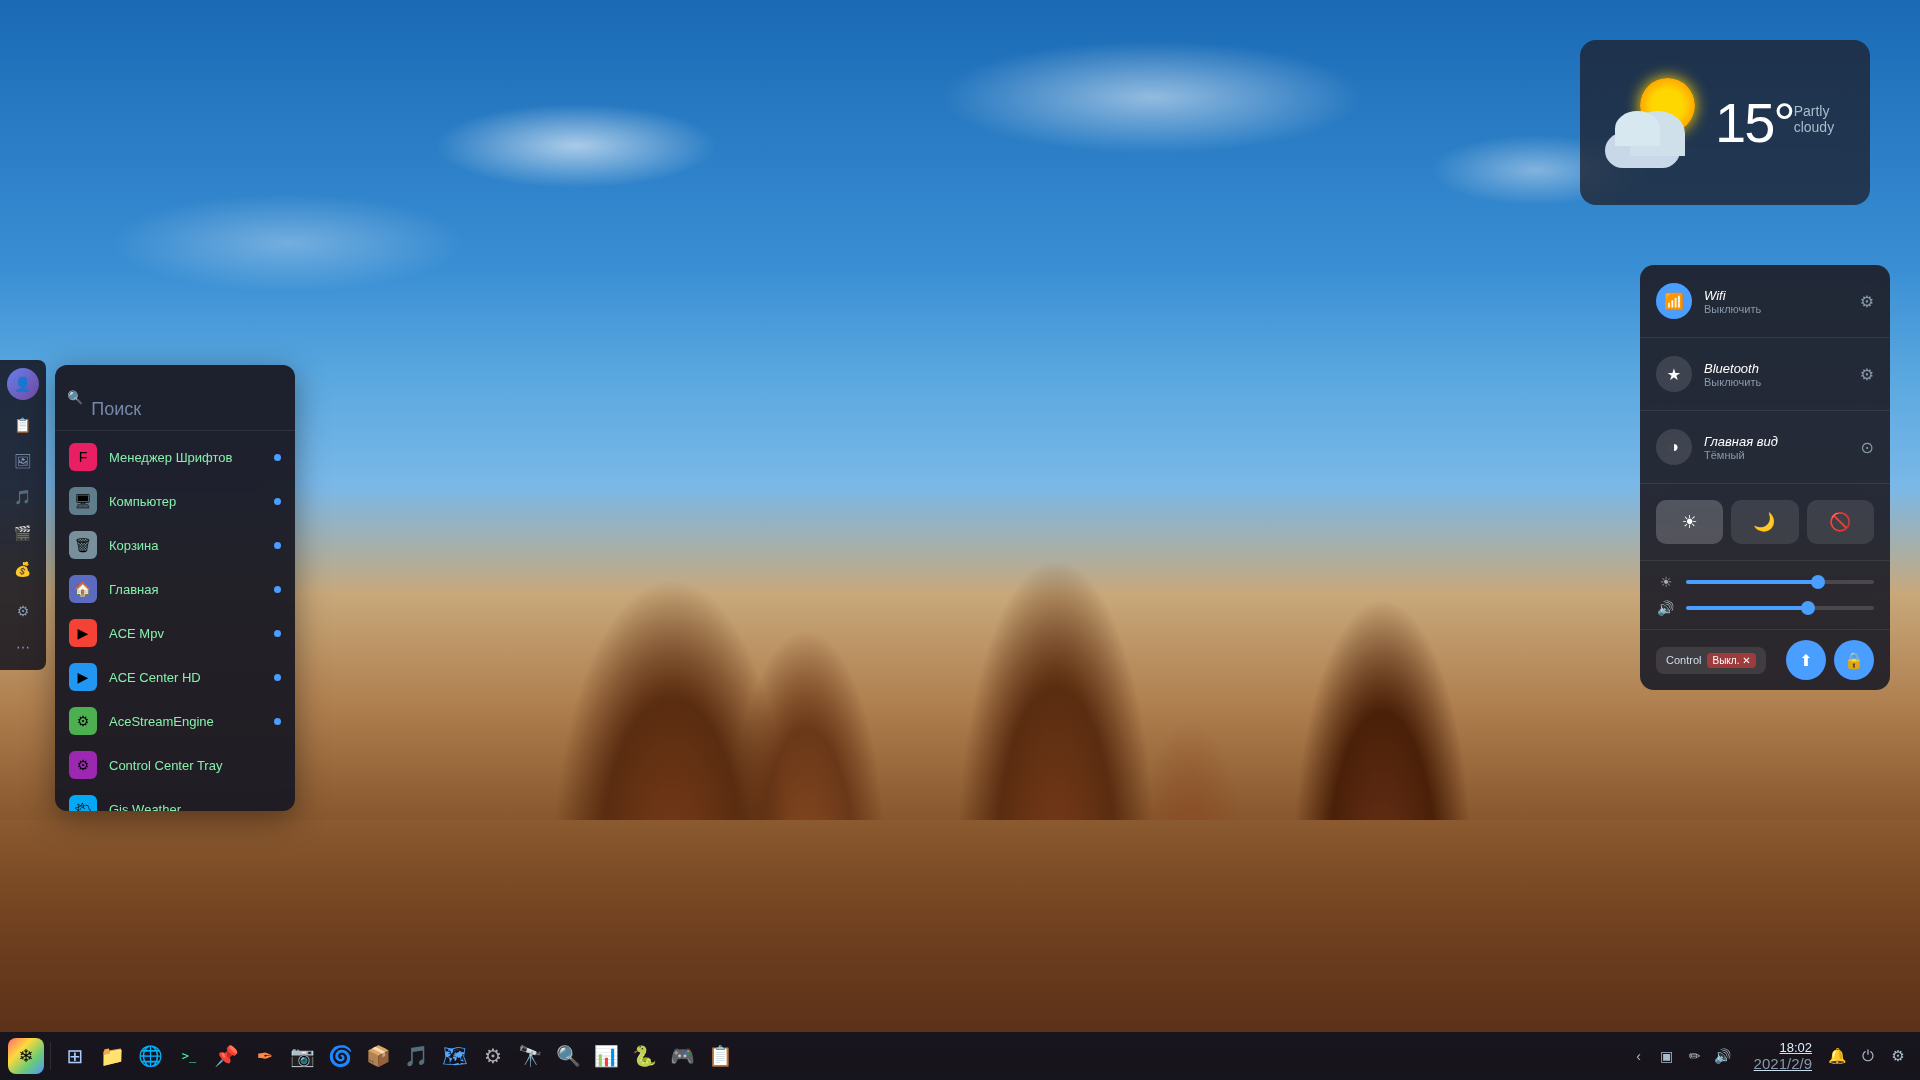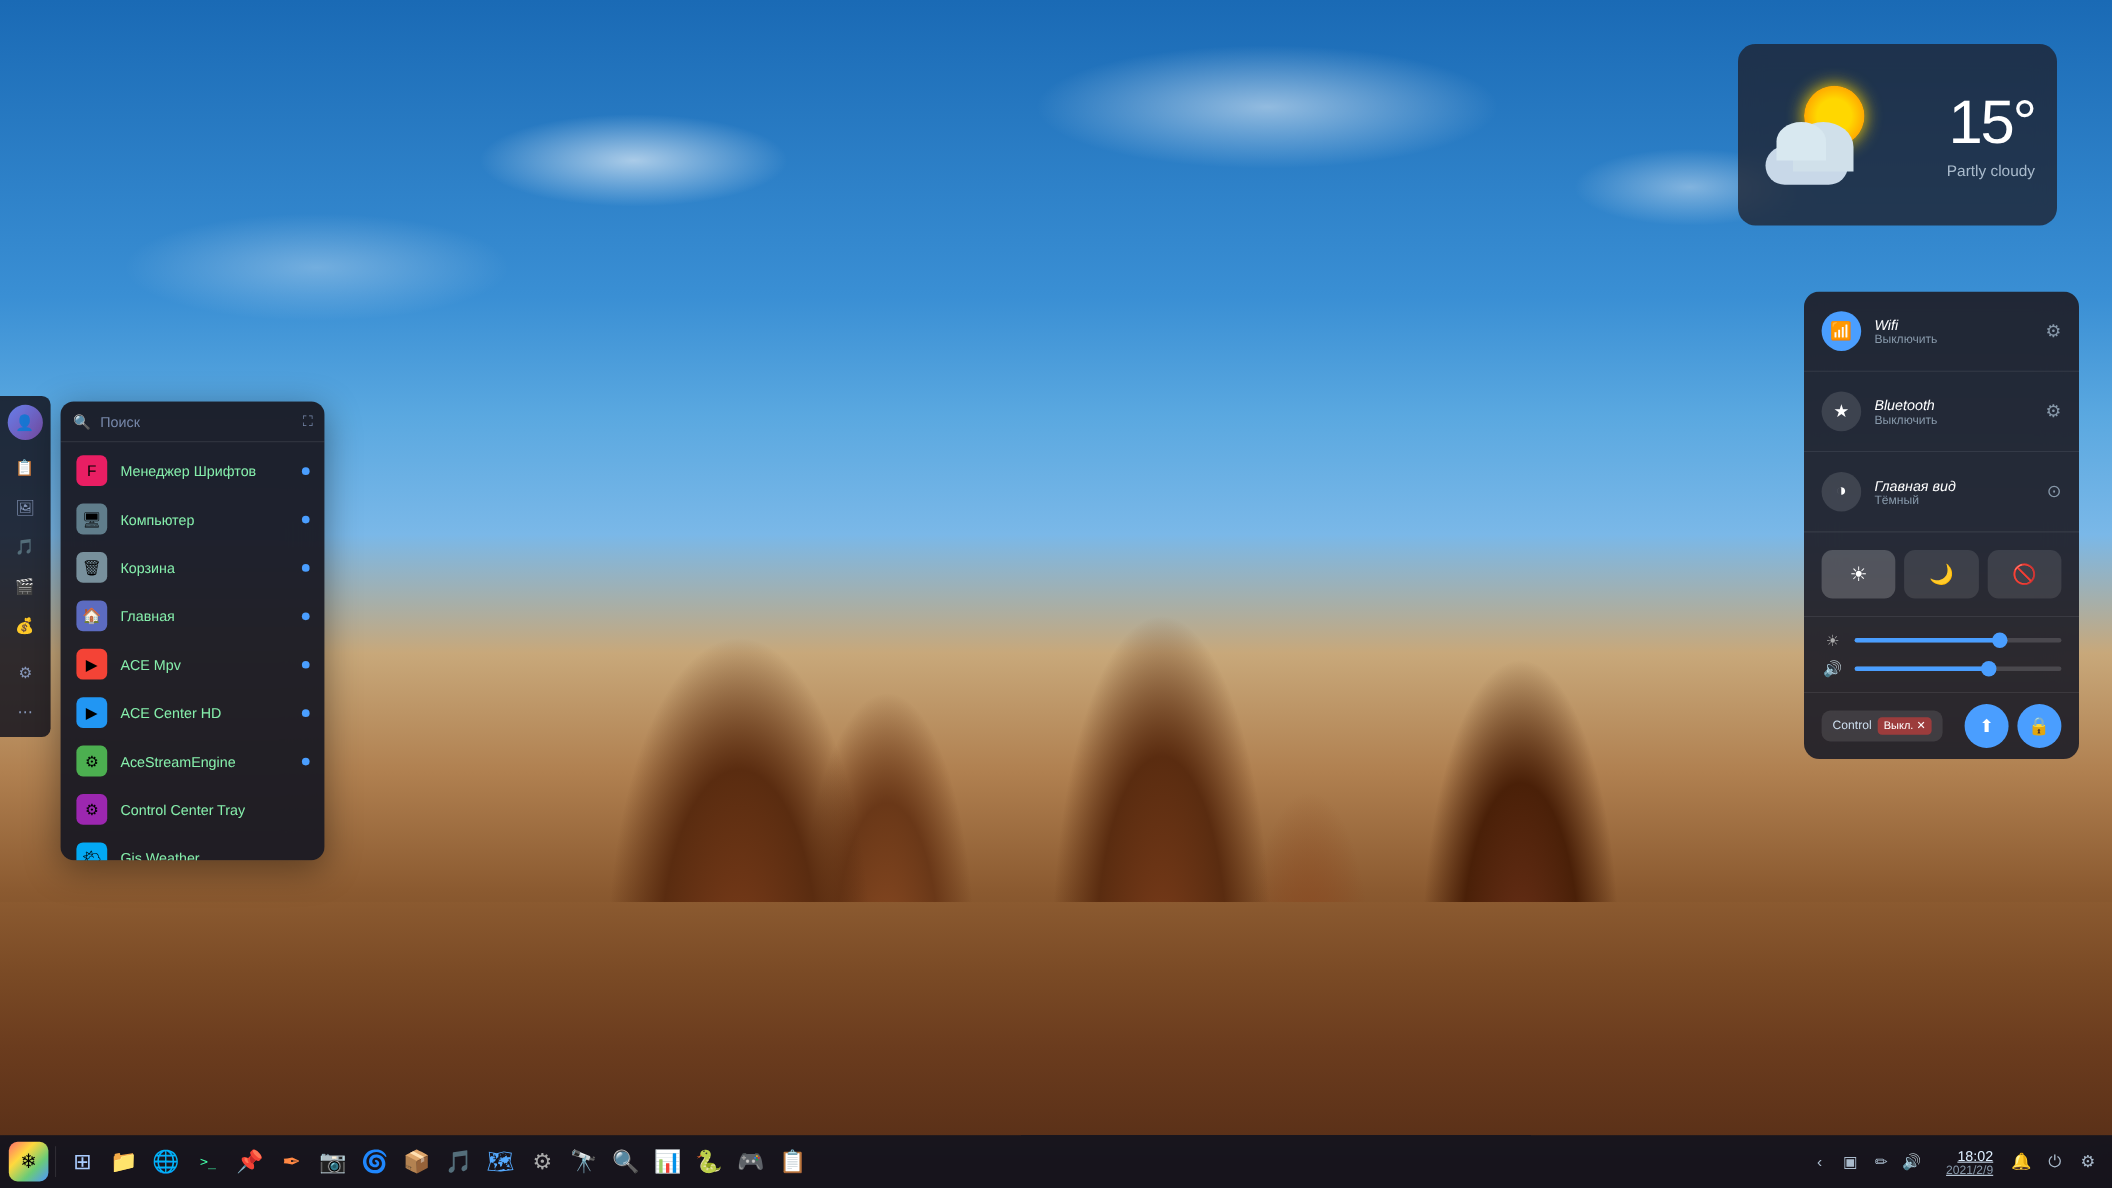--- a/index.html
+++ b/index.html
@@ -119,22 +119,21 @@
       width: 45px;
       height: 35px;
       background: #d8e8f0;
       border-radius: 50% 50% 0 0;
       box-shadow: 20px 5px 0 5px #d0e0ea;
     }
 
     .weather-info {
       flex: 1;
       display: flex;
-      flex-direction: column;
-      align-items: flex-end;
+      align-items: flex-start;
     }
 
     .weather-temp {
       font-size: 56px;
       font-weight: 300;
       color: #ffffff;
       line-height: 1;
       letter-spacing: -2px;
     }
 
@@ -350,21 +349,22 @@
       gap: 8px;
       border-bottom: 1px solid rgba(255,255,255,0.08);
     }
 
     .search-bar input {
       flex: 1;
       background: transparent;
       border: none;
       outline: none;
       color: #7dd3fc;
-      font-size: 13px;
+      font-size: 18px;
+      margin-top: 24px;
     }
 
     .search-bar input::placeholder {
       color: #7788aa;
     }
 
     .search-icon-wrap {
       color: #7788aa;
       font-size: 13px;
     }
@@ -535,21 +535,21 @@
       text-decoration: underline;
     }
 
     .clock-time {
       font-size: 13px;
       color: #ddeeff;
       font-weight: 500;
     }
 
     .clock-date {
-      font-size: 11px;
+      font-size: 15px;
       color: #8899aa;
     }
 
     .taskbar-sys-icons {
       display: flex;
       gap: 2px;
     }
 
     .sys-icon {
       width: 28px;

